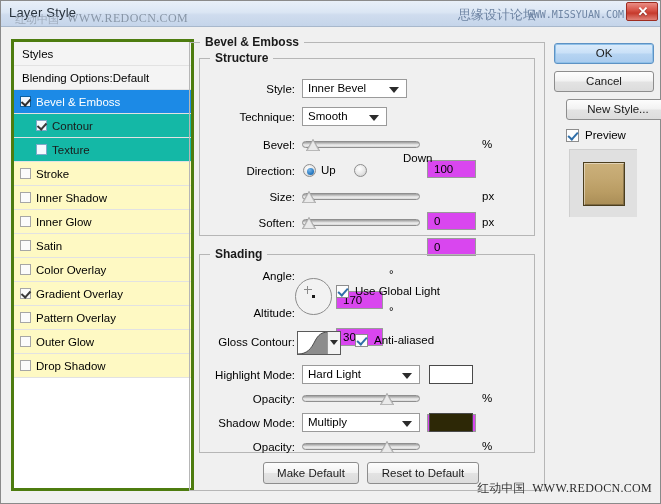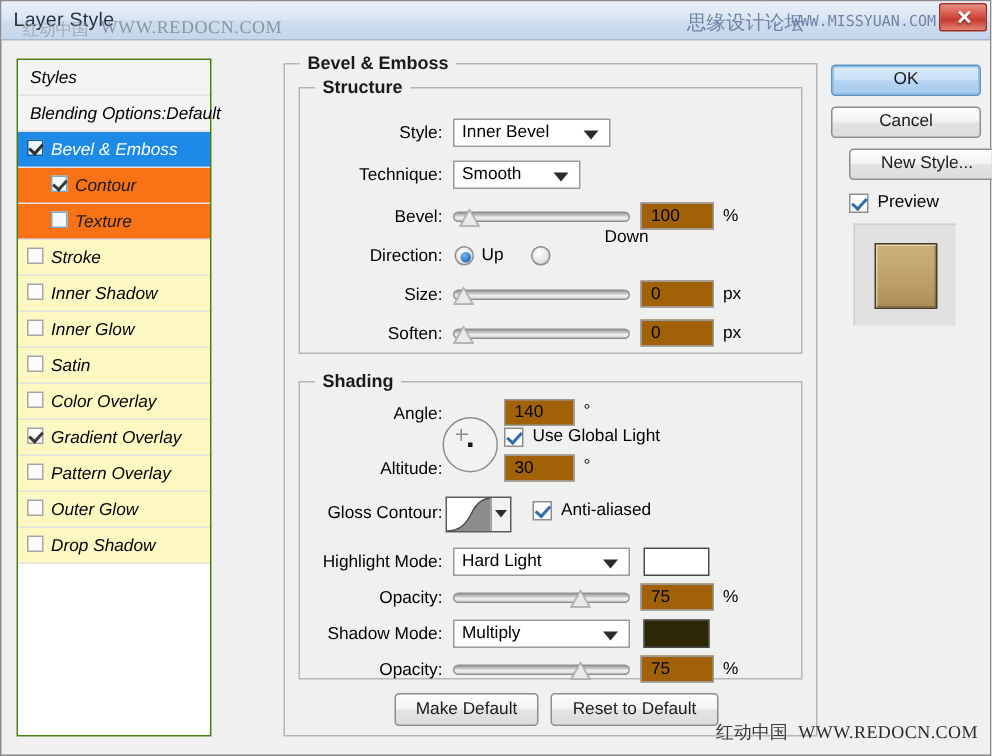--- a/index.html
+++ b/index.html
@@ -81,24 +81,23 @@
     text-align: center;
     color: #fff;
     font-size: 13px;
     font-weight: bold;
     text-shadow: 0 1px 1px rgba(0,0,0,.35);
   }
 
   
   #styles-panel {
     position: absolute; left: 10px; top: 38px;
-    width: 130px; height: 452px;
+    width: 183px; height: 452px;
     background: #fff;
-    border: 1px solid #4d7c0f;
-    font-style: italic;
+    border: 3px solid #4d7c0f;
   }
   .style-row {
     position: relative;
     height: 24px;
     line-height: 24px;
     border-bottom: 1px solid #e2e2e2;
     padding-left: 6px;
     white-space: nowrap;
     cursor: pointer;
     background: #f4f4f4;
@@ -113,21 +112,21 @@
     background: #f4f4f4;
     padding-left: 8px;
     font-size: 11.5px;
   }
   .style-row.plain { background: #fef9c3; }
   .style-row.sel-main {
     background: #1c8ae6;
     color: #fff;
   }
   .style-row.sel-sub {
-    background: #f97316;
+    background: #14b8a6;
     color: #1a1a1a;
   }
   .style-row.indent { padding-left: 22px; }
 
   .cb {
     display: inline-block;
     width: 11px; height: 11px;
     border: 1px solid #a6a6a6;
     background: #fbfbfb;
     vertical-align: -1px;
@@ -197,26 +196,27 @@
     width: 0; height: 0;
     border-left: 5px solid transparent;
     border-right: 5px solid transparent;
     border-top: 6px solid #2b2b2b;
   }
 
   
   .num {
     position: absolute;
     height: 18px;
-    background: #a16207;
+    background: #d946ef;
     border: 1px solid #9a9a9a;
     line-height: 16px;
     padding-left: 6px;
     font-size: 11.5px;
     cursor: text;
+    margin-top: 25px;
   }
   .unit {
     position: absolute;
     height: 18px; line-height: 18px;
     font-size: 11.5px;
   }
 
   
   .slider {
     position: absolute;
@@ -527,21 +527,21 @@
       <div class="thumb" style="left: 0px;"></div>
     </div>
     <div class="num" style="left:238px; top:178px; width:49px;">0</div>
     <div class="unit" style="left:293px; top:178px;">px</div>
 
     <fieldset class="grp" id="grp-shading">
       <legend>Shading</legend>
     </fieldset>
 
     <div class="lbl-box" style="left:10px; top:231px;">Angle:</div>
-    <div class="num" style="left:147px; top:231px; width:47px;">140</div>
+    <div class="num" style="left:147px; top:231px; width:47px;">170</div>
     <div class="unit" style="left:200px; top:230px;">°</div>
 
     <div id="angle-dial" style="left:106px; top:243px;">
       <div class="cross"></div>
       <div class="center-dot"></div>
     </div>
 
     <div class="icb checked" style="left:147px; top:250px;"></div>
     <div class="icb-lbl" style="left:166px; top:249px;">Use Global Light</div>
 

